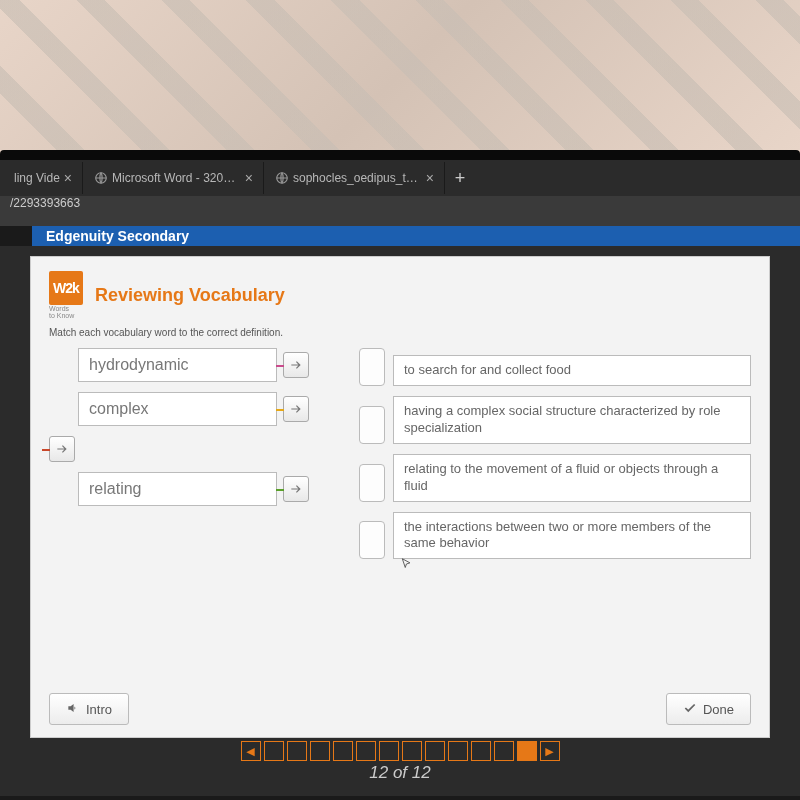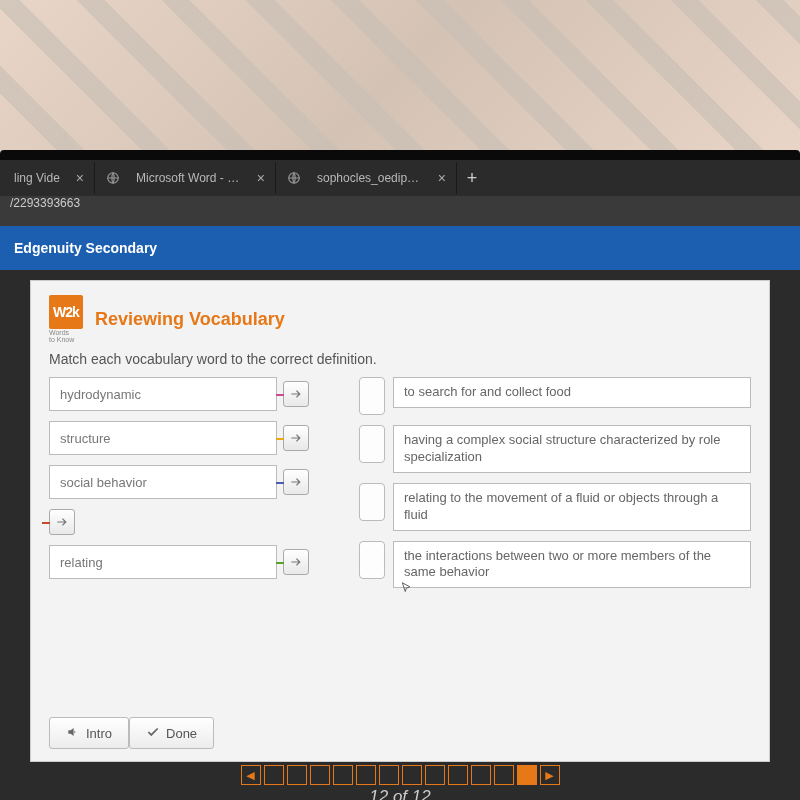--- a/index.html
+++ b/index.html
@@ -19,38 +19,38 @@
   .laptop-frame {
     position: absolute; top: 150px; left: 0; width: 800px; height: 650px;
     background: #1a1a1a; border-top: 10px solid #0a0a0a; border-radius: 4px 4px 0 0;
   }
 
   .browser-tabs {
     height: 36px; background: #2b2b2b; display: flex; align-items: center;
     padding: 0 4px; gap: 1px; font-size: 12px; color: #b8b8b8;
   }
   .tab {
-    display: flex; align-items: center; gap: 16px; padding: 8px 10px;
+    display: flex; align-items: center; gap: 4px; padding: 8px 10px;
     border-right: 1px solid #1a1a1a; max-width: 180px; overflow: hidden;
     white-space: nowrap; cursor: pointer;
   }
   .tab .favicon { width: 14px; height: 14px; display: inline-flex; align-items: center; justify-content: center; }
   .tab .favicon svg { width: 14px; height: 14px; }
   .tab .tab-title { overflow: hidden; text-overflow: ellipsis; flex: 1; }
   .tab .close { font-size: 14px; color: #aaa; }
   .new-tab { width: 28px; text-align: center; font-size: 18px; color: #ccc; cursor: pointer; }
 
   .address-bar {
     height: 30px; background: #3a3a3a; color: #ccc; font-size: 12px;
     display: flex; padding: 0 10px;
   }
 
   .site-header {
-    height: 44px; background: #1c5fb0; color: #fff; display: flex;
-    align-items: center; padding: 0 14px; font-size: 14px; font-weight: 600;
+    height: 20px; background: #1c5fb0; color: #fff; display: flex;
+    align-items: center; padding: 0 14px; font-size: 14px; font-weight: 600; margin-left: 32px;
   }
 
   .content-wrap {
     background: #2b2b2b; padding: 10px 30px 10px 30px; height: calc(650px - 36px - 30px - 34px);
     display: flex; flex-direction: column;
   }
 
   .lesson-panel {
     background: #f3f3f3; flex: 1; border: 1px solid #ccc; padding: 14px 18px 12px 18px;
     display: flex; flex-direction: column; position: relative;
@@ -58,58 +58,58 @@
 
   .panel-header { display: flex; align-items: center; gap: 12px; margin-bottom: 8px; }
   .logo-box {
     width: 34px; height: 34px; background: #e67817; color: #fff;
     font-weight: 900; font-size: 14px; display: flex; align-items: center; justify-content: center;
     border-radius: 2px; letter-spacing: -1px;
   }
   .logo-sub { font-size: 7px; color: #888; line-height: 1; }
   .panel-title { color: #e67817; font-size: 18px; font-weight: 600; }
 
-  .instruction { color: #555; font-size: 14px; margin-bottom: 10px; }
+  .instruction { color: #555; font-size: 10px; margin-bottom: 10px; }
 
   .match-area { display: flex; gap: 50px; }
   .col { display: flex; flex-direction: column; gap: 10px; }
   .col-left { flex: 0 0 260px; }
   .col-right { flex: 1; }
 
   .word-row { display: flex; align-items: center; gap: 6px; }
   .word-box {
     flex: 1; height: 34px; border: 1px solid #bbb; background: #fff;
-    color: #777; font-size: 13px; padding: 0 10px; display: flex; align-items: center;
+    color: #777; font-size: 16px; padding: 0 10px; display: flex; align-items: center; margin-left: 29px;
   }
   .drag-handle {
     width: 26px; height: 26px; border: 1px solid #aaa; background: linear-gradient(#fff,#e8e8e8);
     border-radius: 3px; display: flex; align-items: center; justify-content: center;
     cursor: grab; position: relative;
   }
   .drag-handle::before {
     content: ''; position: absolute; left: -8px; top: 50%; width: 8px; height: 2px;
   }
   .conn-1::before { background: #c94b8c; }
   .conn-2::before { background: #e6a817; }
   .conn-3::before { background: #4a5eb0; }
   .conn-4::before { background: #c9482a; }
   .conn-5::before { background: #5aa02a; }
   .drag-handle svg { width: 14px; height: 14px; }
 
-  .def-row { display: flex; align-items: flex-start; gap: 8px; }
+  .def-row { display: flex; align-items: flex-end; gap: 8px; }
   .drop-slot {
     width: 26px; min-height: 38px; border: 1px solid #bbb; border-radius: 4px;
     background: #fdfdfd; flex-shrink: 0;
   }
   .def-box {
     flex: 1; border: 1px solid #bbb; background: #fff; color: #666;
     font-size: 13px; padding: 6px 10px; display: flex; align-items: center; line-height: 1.3;
   }
 
-  .footer-bar { display: flex; justify-content: flex-start; margin-top: auto; padding-top: 12px; }
+  .footer-bar { display: flex; justify-content: space-between; margin-top: auto; padding-top: 12px; }
   .btn {
     height: 32px; padding: 0 16px; border: 1px solid #bbb; background: linear-gradient(#fff,#ececec);
     color: #555; font-size: 13px; display: flex; align-items: center; gap: 6px;
     border-radius: 3px; cursor: pointer;
   }
   .btn svg { width: 14px; height: 14px; }
 
   .pager-bar {
     height: 48px; display: flex; flex-direction: column; align-items: center; justify-content: center;
     background: #2b2b2b; gap: 2px;
@@ -194,30 +194,22 @@
         <div class="col col-left">
           <div class="word-row">
             <div class="word-box">hydrodynamic</div>
             <div class="drag-handle conn-1">
               <svg viewBox="0 0 24 24" fill="#777">
                   <path d="M4 11h12l-4-4 1.4-1.4L20 12l-6.6 6.4L12 17l4-4H4z"></path>
                 </svg>
             </div>
           </div>
           <div class="word-row">
-            <div class="word-box">structure</div>
+            <div class="word-box">complex</div>
             <div class="drag-handle conn-2">
-              <svg viewBox="0 0 24 24" fill="#777">
-                  <path d="M4 11h12l-4-4 1.4-1.4L20 12l-6.6 6.4L12 17l4-4H4z"></path>
-                </svg>
-            </div>
-          </div>
-          <div class="word-row">
-            <div class="word-box">social behavior</div>
-            <div class="drag-handle conn-3">
               <svg viewBox="0 0 24 24" fill="#777">
                   <path d="M4 11h12l-4-4 1.4-1.4L20 12l-6.6 6.4L12 17l4-4H4z"></path>
                 </svg>
             </div>
           </div>
           <div class="word-row">
             <div class="drag-handle conn-4">
               <svg viewBox="0 0 24 24" fill="#777">
                   <path d="M4 11h12l-4-4 1.4-1.4L20 12l-6.6 6.4L12 17l4-4H4z"></path>
                 </svg>

